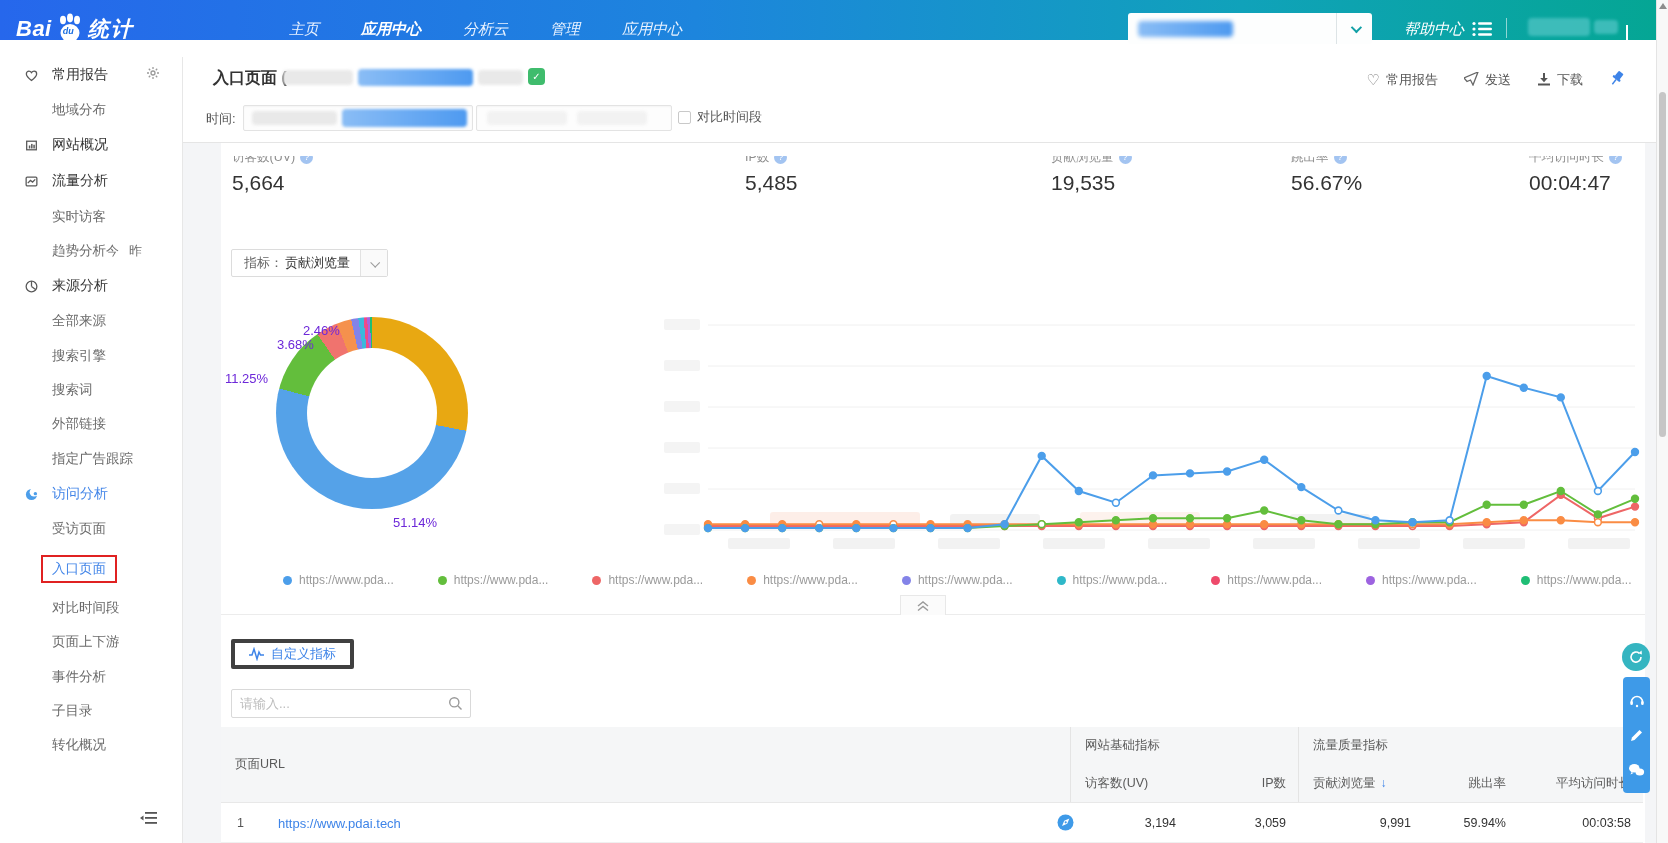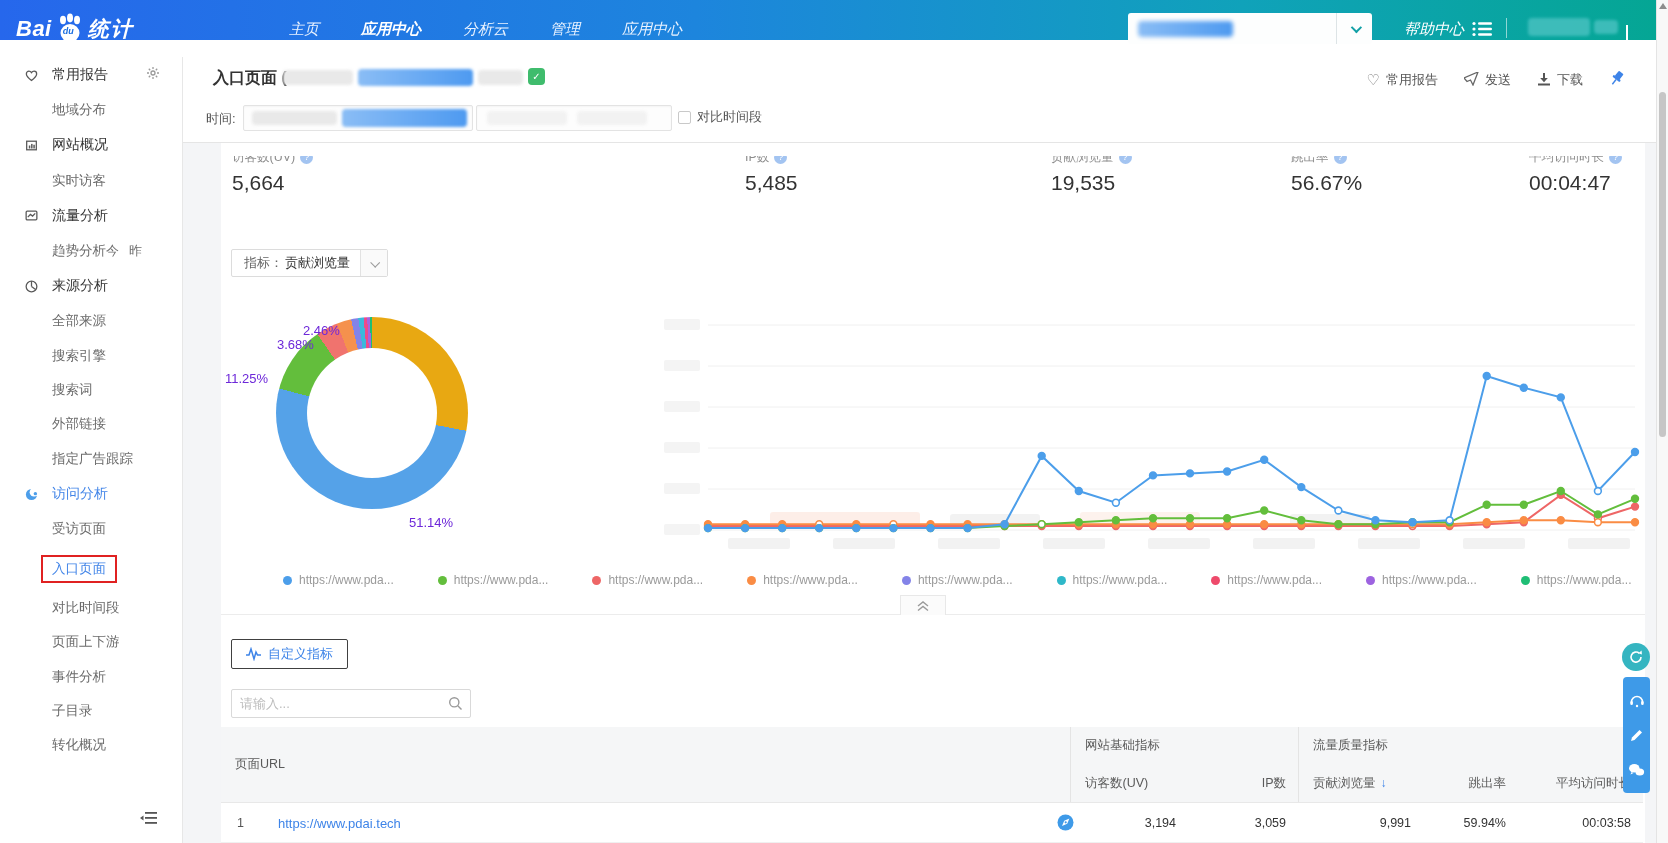--- a/index.html
+++ b/index.html
@@ -82,21 +82,21 @@
   #donut-hole { position:absolute; left:86px; top:55px; width:130px; height:130px; border-radius:50%; background:#fff; }
   .donut-label { position:absolute; font-size:13px; color:#6d28d9; }
   #line-chart { position:absolute; left:429px; top:5px; }
   #legend { position:absolute; left:0; top:430px; width:1424px; display:flex; padding-left:62px; gap:44px; }
   .leg-item { display:flex; align-items:center; gap:7px; font-size:12px; color:#9a9a9a; cursor:pointer; }
   .leg-dot { width:9px; height:9px; border-radius:50%; }
   .chart-divider { position:absolute; left:0; top:471px; width:100%; border-top:1px solid #ececec; }
   .collapse-tab { position:absolute; left:679px; top:452px; width:46px; height:20px; background:#fbfbfb;
     border:1px solid #e8e8e8; border-bottom:none; display:flex; align-items:center; justify-content:center; cursor:pointer; z-index:2; }
   .custom-btn { position:absolute; left:10px; top:496px; height:30px; padding:0 14px; display:inline-flex;
-    align-items:center; gap:7px; border:1px solid #404040; border-radius:2px; background:#fff;
+    align-items:center; gap:7px; border:4px solid #404040; border-radius:2px; background:#fff;
     font-size:13px; color:#3e84e8; cursor:pointer; }
   .search-box { position:absolute; left:10px; top:546px; width:240px; height:29px; border:1px solid #d9d9d9;
     border-radius:2px; background:#fff; display:flex; align-items:center; }
   .search-box input { flex:1; border:none; outline:none; padding:0 8px; font-size:13px; color:#737373;
     font-family:inherit; background:transparent; }
   .search-box input::placeholder { color:#bdbdbd; }
   .search-ico { width:30px; display:flex; justify-content:center; cursor:pointer; }
   
   #table { position:absolute; left:0; top:584px; width:1422px; }
   #thead { display:flex; background:#f5f6f7; border-bottom:1px solid #e8e8e8; height:76px; color:#5a5a5a; font-size:12.5px; }
@@ -201,31 +201,31 @@
         <span class="sicon">
           <svg width="15" height="15" viewBox="0 0 14 14">
             <rect x="2.5" y="3" width="9" height="8" fill="none" stroke="#5a5a5a" stroke-width="1.2"></rect>
             <rect x="4.5" y="7" width="1.4" height="2.8" fill="#5a5a5a"></rect>
             <rect x="6.6" y="5.5" width="1.4" height="4.3" fill="#5a5a5a"></rect>
             <rect x="8.7" y="6.3" width="1.4" height="3.5" fill="#5a5a5a"></rect>
           </svg>
         </span>
         <span>网站概况</span>
       </div>
-      <div class="side-item sub">
-        <span>实时访客</span>
-      </div>
       <div class="side-item section">
         <span class="sicon">
           <svg width="15" height="15" viewBox="0 0 14 14">
             <rect x="2" y="3" width="10" height="8" rx="1" fill="none" stroke="#5a5a5a" stroke-width="1.2"></rect>
             <polyline points="3.5,8.5 6,6 8,7.5 10.5,5" fill="none" stroke="#5a5a5a" stroke-width="1.2"></polyline>
           </svg>
         </span>
         <span>流量分析</span>
+      </div>
+      <div class="side-item sub">
+        <span>实时访客</span>
       </div>
       <div class="side-item sub">
         <span>趋势分析</span>
         <span class="extras">今昨</span>
       </div>
       <div class="side-item section">
         <span class="sicon">
           <svg width="15" height="15" viewBox="0 0 14 14">
             <circle cx="7" cy="7" r="5" fill="none" stroke="#5a5a5a" stroke-width="1.2"></circle>
             <line x1="7" y1="7" x2="7" y2="2" stroke="#5a5a5a" stroke-width="1.2"></line>
@@ -391,21 +391,21 @@
           <span class="gchev"></span>
         </span>
     </div>
 
     <div id="chart-wrap">
       <div id="donut" style="background: conic-gradient(rgb(232, 168, 18) 0%, rgb(232, 168, 18) 27.97%, rgb(85, 162, 232) 27.97%, rgb(85, 162, 232) 79.11%, rgb(99, 190, 60) 79.11%, rgb(99, 190, 60) 90.36%, rgb(240, 115, 110) 90.36%, rgb(240, 115, 110) 94.04%, rgb(245, 145, 77) 94.04%, rgb(245, 145, 77) 96.5%, rgb(131, 131, 232) 96.5%, rgb(131, 131, 232) 97.7%, rgb(59, 184, 220) 97.7%, rgb(59, 184, 220) 98.6%, rgb(236, 74, 139) 98.6%, rgb(236, 74, 139) 99.2%, rgb(165, 99, 224) 99.2%, rgb(165, 99, 224) 99.7%, rgb(31, 190, 117) 99.7%, rgb(31, 190, 117) 100%);"></div>
       <div id="donut-hole"></div>
       <div class="donut-label" style="left:82px; top:30px;">2.46%</div>
       <div class="donut-label" style="left:56px; top:44px;">3.68%</div>
       <div class="donut-label" style="left:4px; top:78px;">11.25%</div>
-      <div class="donut-label" style="left:188px; top:222px;">51.14%</div>
+      <div class="donut-label" style="left:172px; top:222px;">51.14%</div>
       <svg id="line-chart" width="995" height="258" viewBox="0 0 995 258">
           <line x1="58" y1="232" x2="985" y2="232" stroke="#f0f0f0" stroke-width="1"></line>
           <rect x="14" y="226" width="36" height="11" rx="2" fill="#f4f4f4"></rect>
           <line x1="58" y1="191" x2="985" y2="191" stroke="#f0f0f0" stroke-width="1"></line>
           <rect x="14" y="185" width="36" height="11" rx="2" fill="#f4f4f4"></rect>
           <line x1="58" y1="150" x2="985" y2="150" stroke="#f0f0f0" stroke-width="1"></line>
           <rect x="14" y="144" width="36" height="11" rx="2" fill="#f4f4f4"></rect>
           <line x1="58" y1="109" x2="985" y2="109" stroke="#f0f0f0" stroke-width="1"></line>
           <rect x="14" y="103" width="36" height="11" rx="2" fill="#f4f4f4"></rect>
           <line x1="58" y1="68" x2="985" y2="68" stroke="#f0f0f0" stroke-width="1"></line>

